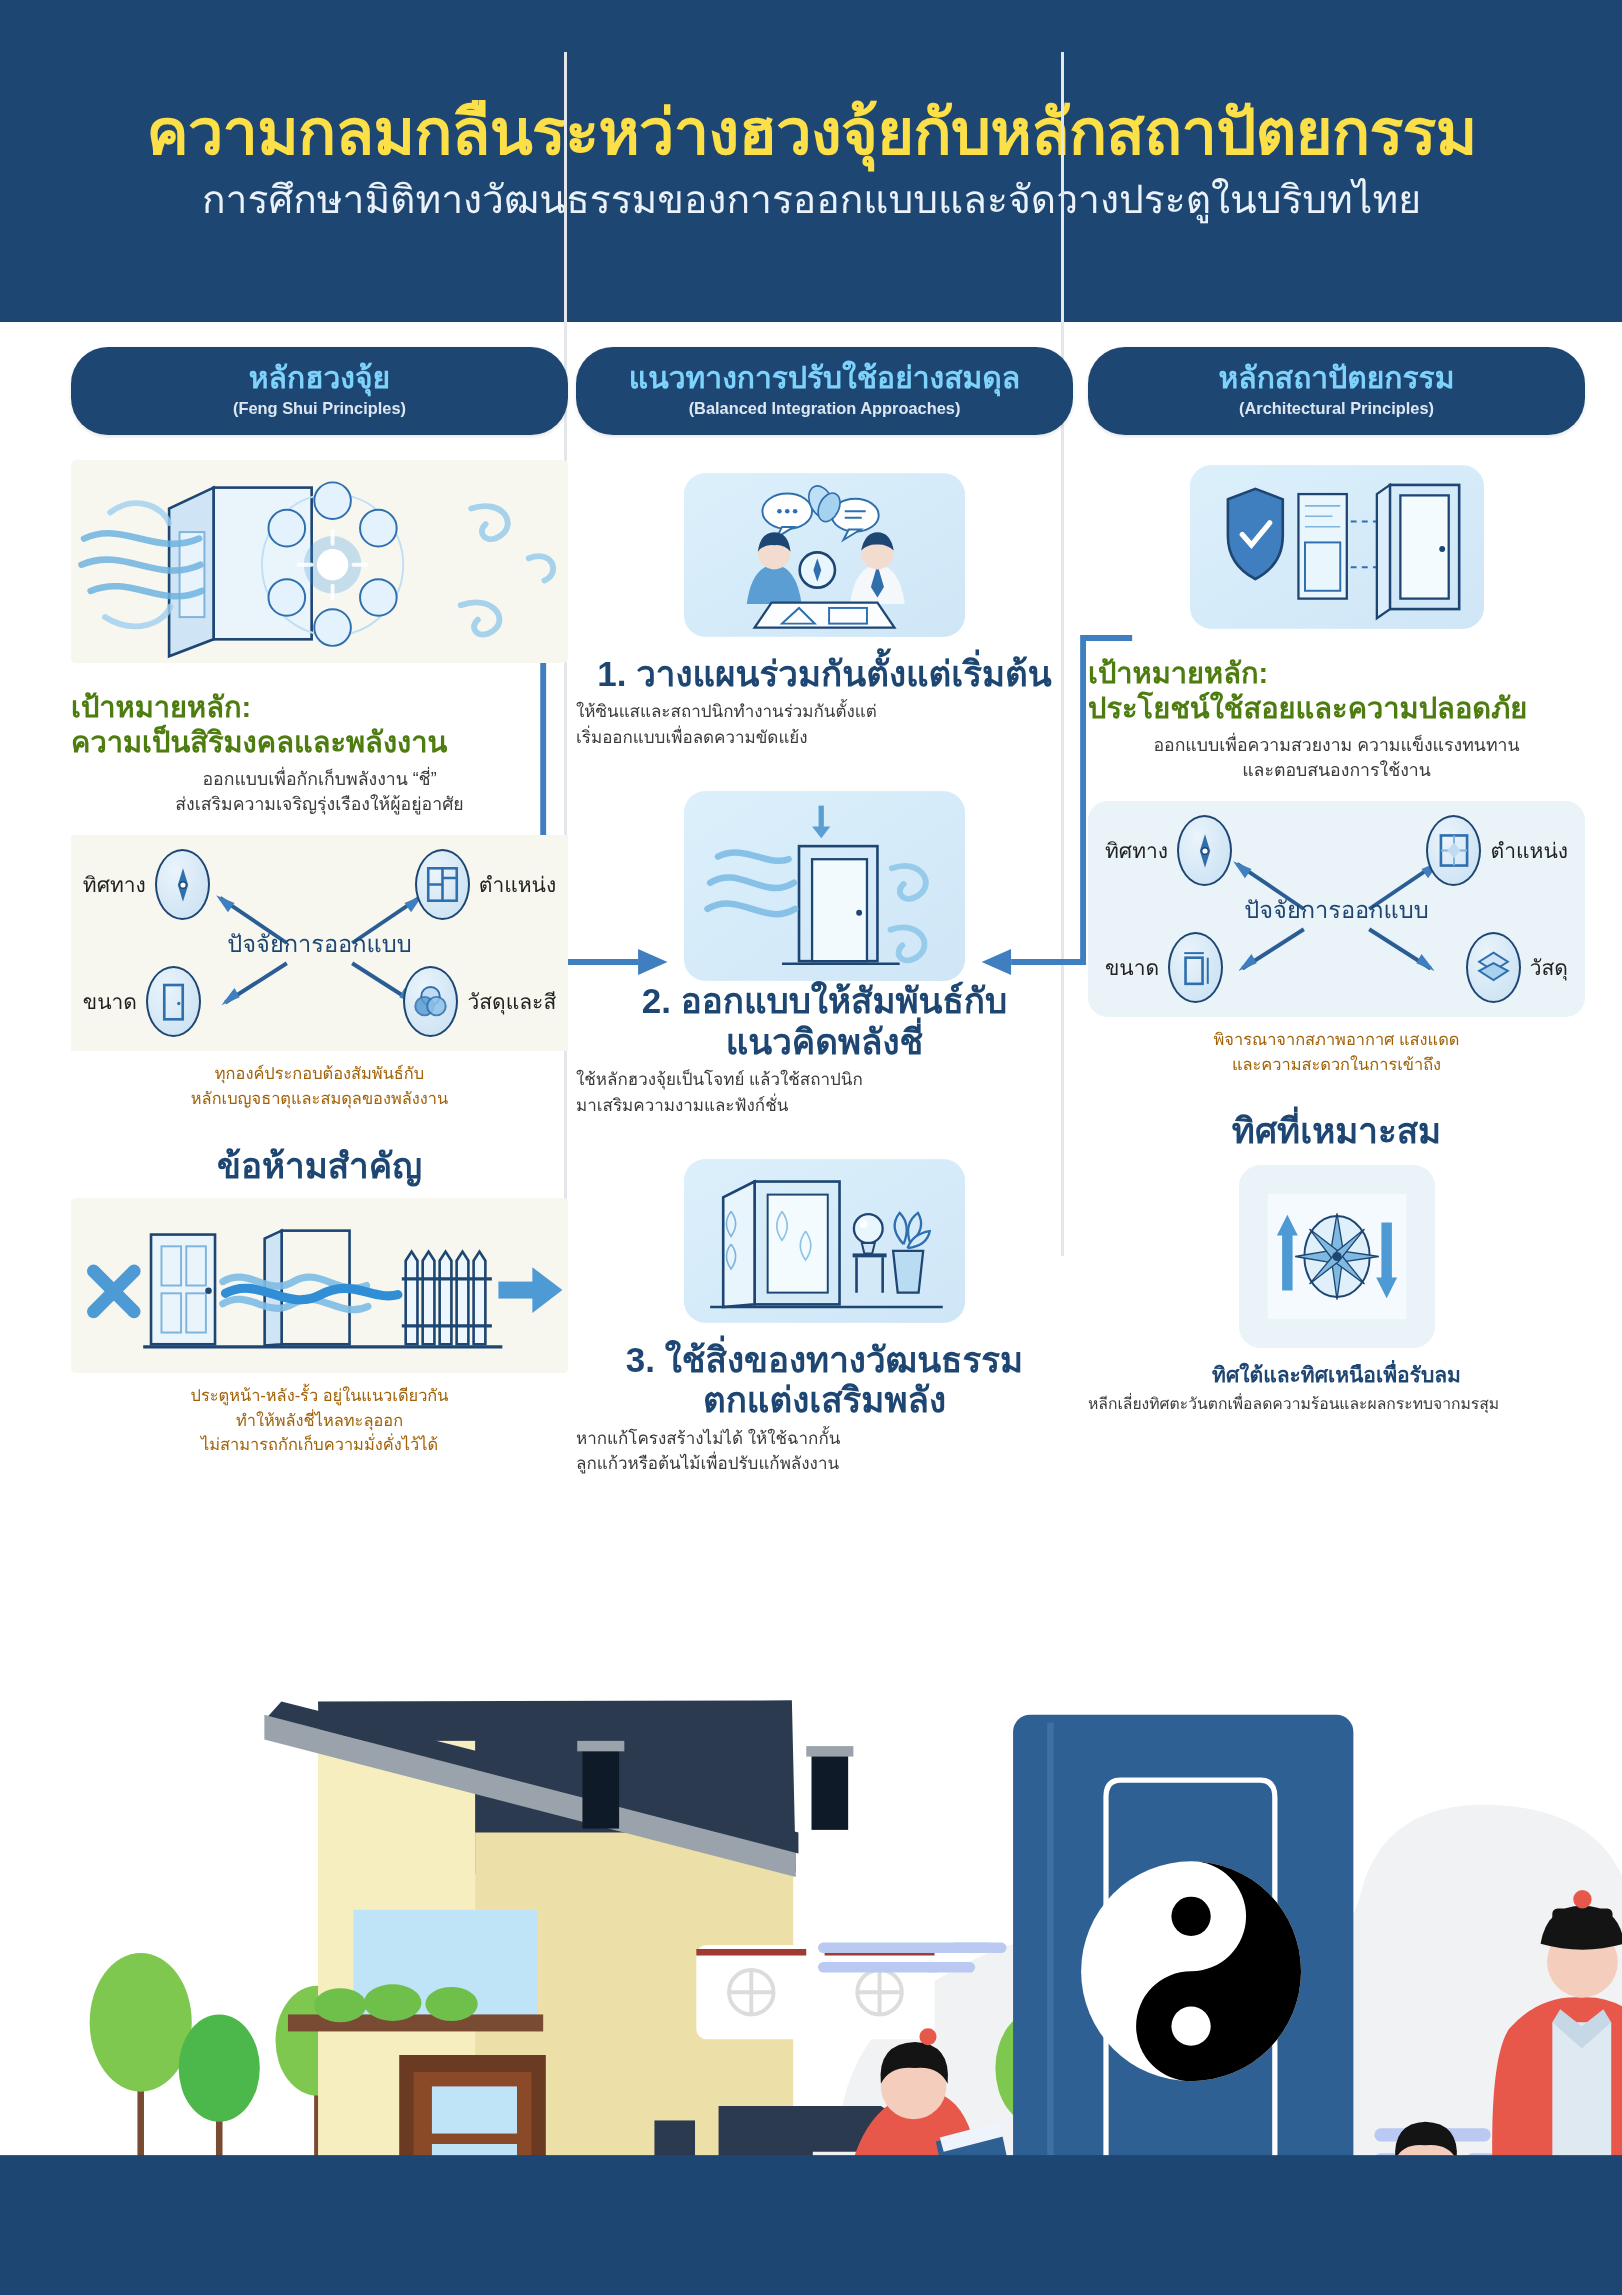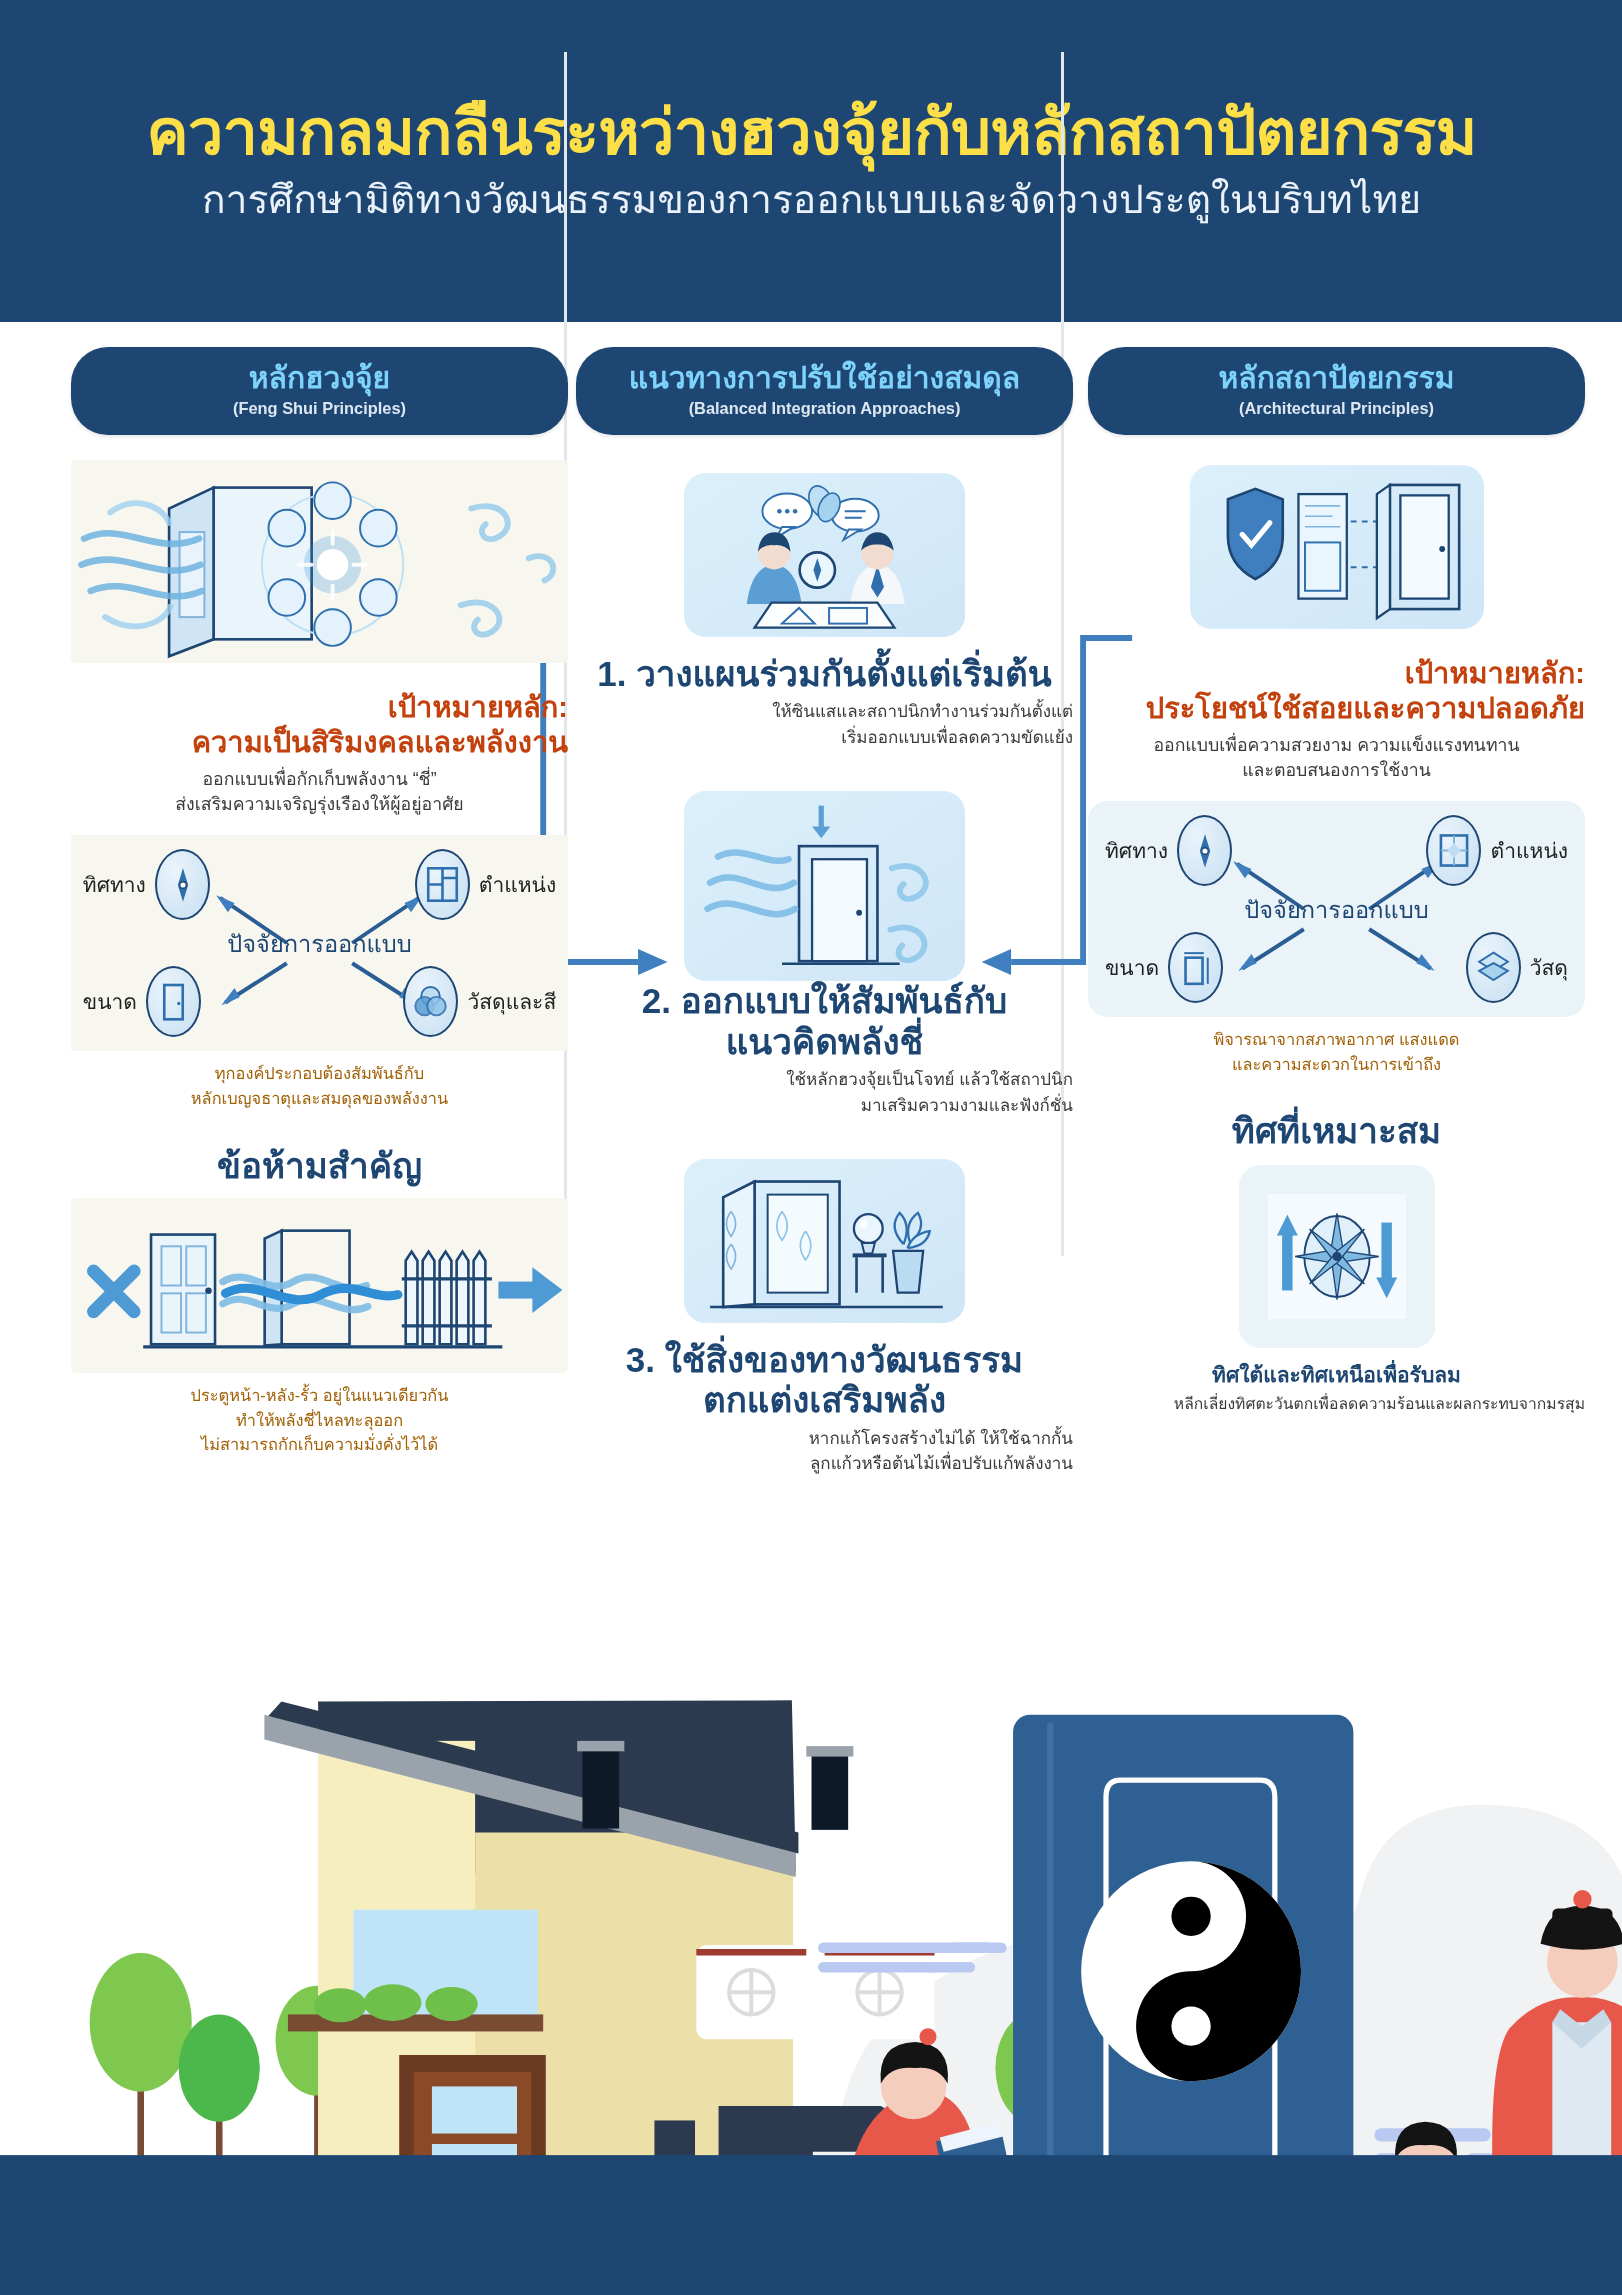--- a/index.html
+++ b/index.html
@@ -50,31 +50,31 @@
   .col-header .en { color:#dce7f2; font-size: 16.4px; font-weight: 700; margin-top: 4.6px; }
 
   
   .illus {
     border-radius: 22px; overflow: hidden; position: relative;
     background: linear-gradient(135deg,#dbeefb 0%, #eaf6fd 55%, #d6e9f7 100%);
   }
   .illus-flat { background: #f6f6ef; border-radius: 5.2px; }
 
   .goal-title {
-    text-align:right; color:#c2410c; font-weight:700;
+    text-align:left; color:#4d7c0f; font-weight:700;
     font-size:29px; line-height:1.2;
   }
   .goal-sub {
     text-align:center; color:#3a3a3a; font-size:17.7px; line-height:1.45; margin-top:6.5px;
   }
   .sec-title {
     text-align:center; color:#1e4672; font-weight:700; font-size:35px; line-height:1.15;
   }
   .sec-sub {
-    text-align:right; color:#3a3a3a; font-size:17px; line-height:1.5; margin-top:5.2px;
+    text-align:left; color:#3a3a3a; font-size:17px; line-height:1.5; margin-top:5.2px;
   }
   .cap {
     text-align:center; color:#a16207; font-size:16.4px; line-height:1.5; margin-top:10.5px;
   }
 
   
   .factors { position: relative; width: 100%; height: 216px; }
   .factors.flatbg { background:#f7f7f0; }
   .factors.tintbg { background:#e9f3f8; border-radius: 19.6px; }
   .node { position:absolute; display:flex; align-items:center; gap: 9.2px; }

